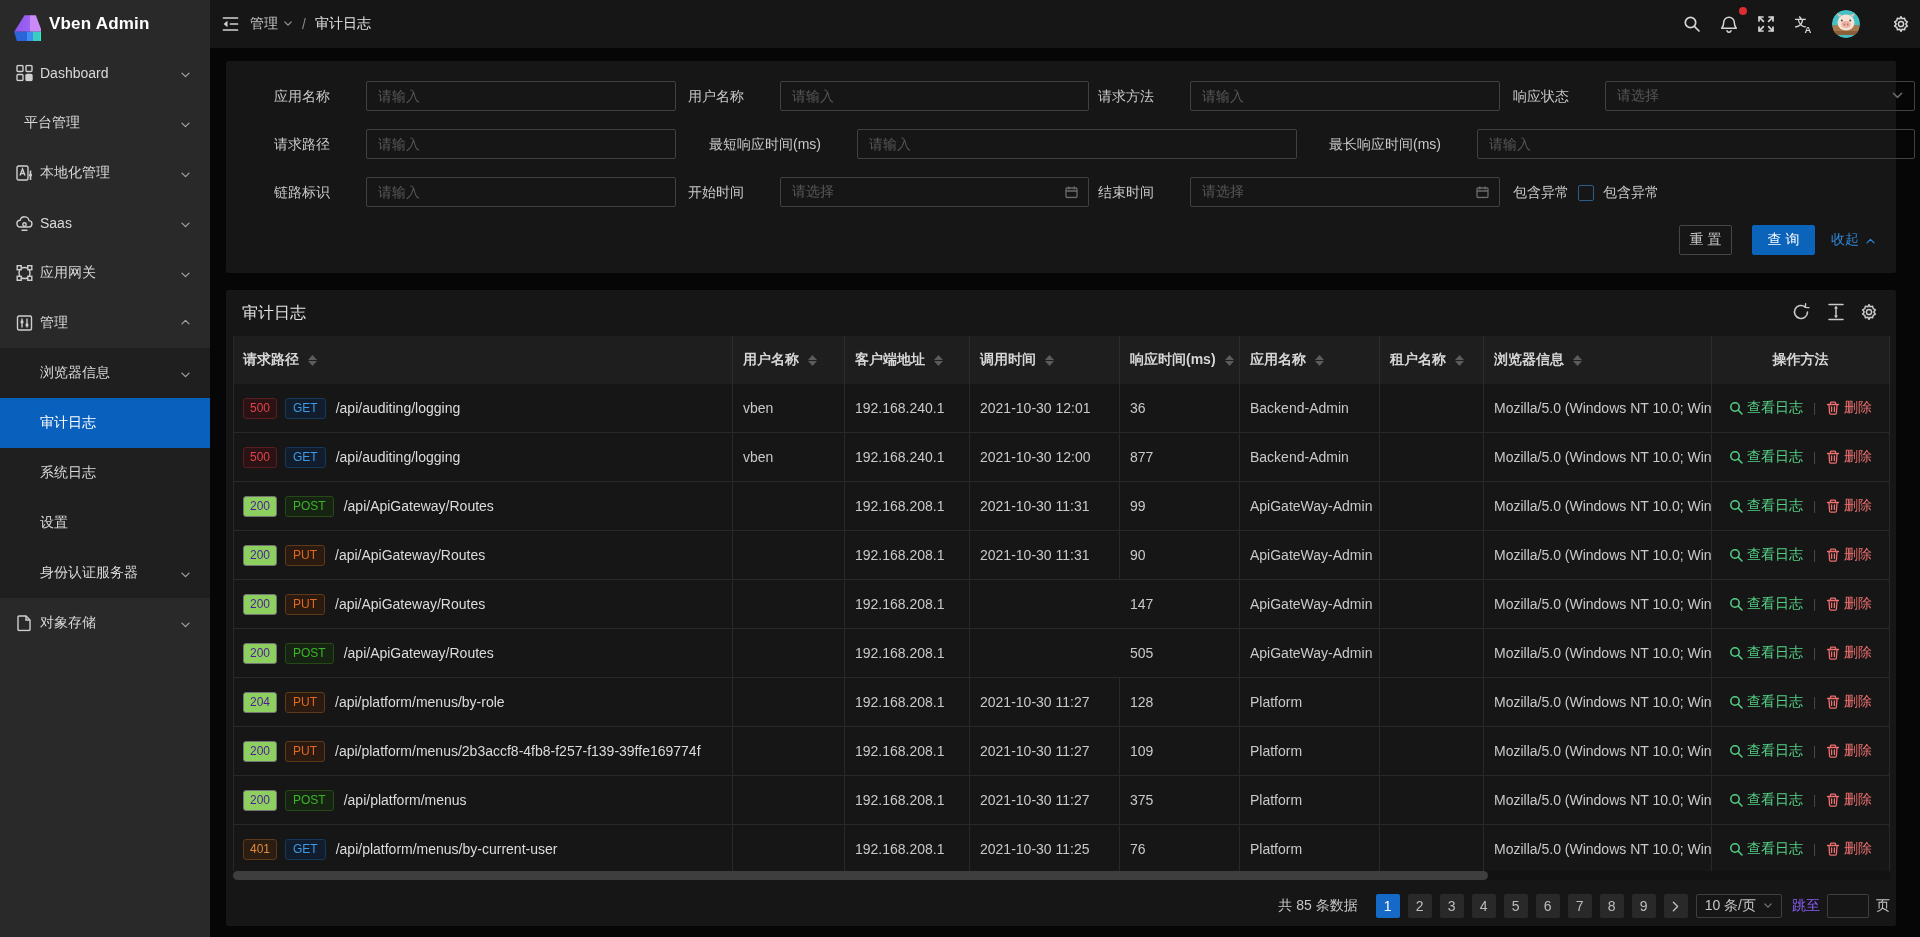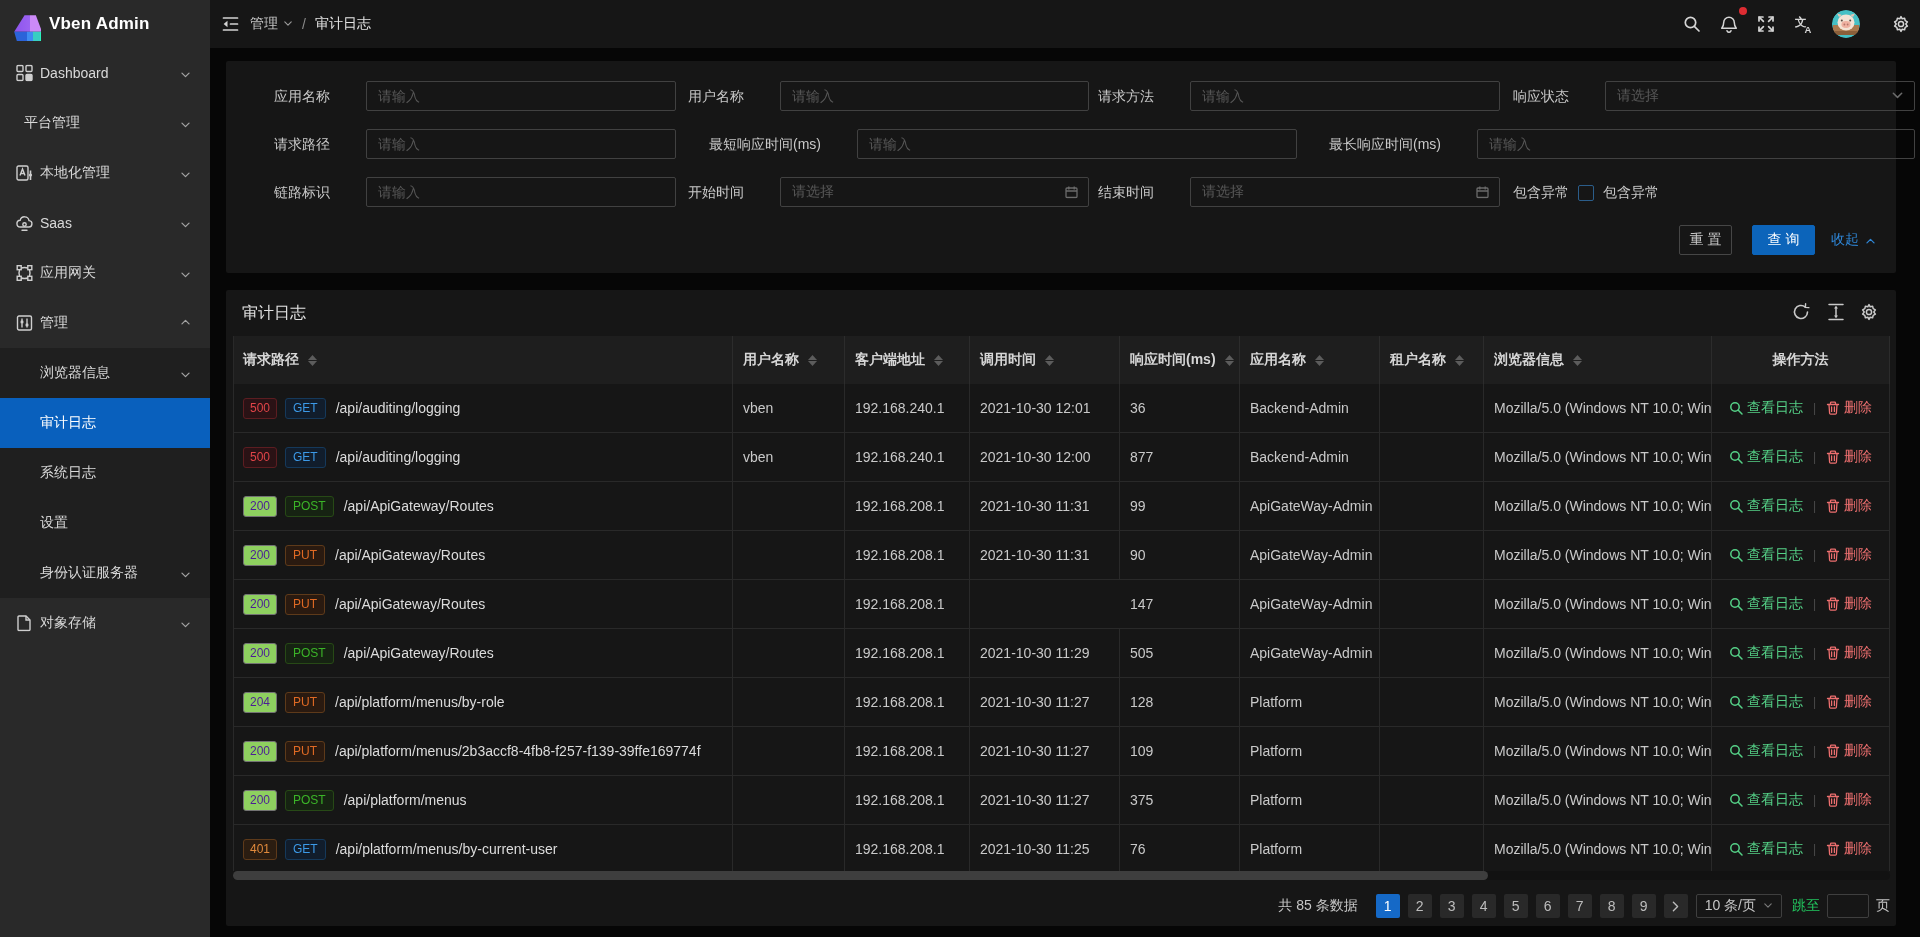--- a/index.html
+++ b/index.html
@@ -89,21 +89,21 @@
   .hscroll .thumb { position:absolute; left:0; top:0; height:9px; width:1255px; background:#3e3e3e; border-radius:5px; cursor:pointer; }
 
   
   .pager { position:absolute; right:6px; top:604px; height:24px; display:flex; align-items:center; }
   .pg-total { color:#c6c6c6; font-size:14px; margin-right:10px; }
   .pg-btn { width:24px; height:24px; margin-left:8px; border-radius:2px; background:#292929; color:#bdbdbd; font-size:14px; display:flex; align-items:center; justify-content:center; cursor:pointer; }
   .pg-btn.active { background:#1569c7; color:#ffffff; }
   .pg-btn svg { width:11px; height:11px; }
   .pg-size { margin-left:8px; height:24px; border:1px solid #3f3f3f; border-radius:2px; display:flex; align-items:center; padding:0 8px; color:#c6c6c6; font-size:14px; cursor:pointer; }
   .pg-size svg { width:10px; height:10px; margin-left:7px; color:#7a7a7a; }
-  .pg-jump { color:#22c55e; font-size:14px; margin-left:10px; }
+  .pg-jump { color:#8b5cf6; font-size:14px; margin-left:10px; }
   .pg-input { margin-left:7px; width:42px; height:24px; border:1px solid #3f3f3f; border-radius:2px; background:transparent; }
   .pg-unit { color:#c6c6c6; font-size:14px; margin-left:7px; }
 </style>
 </head>
 <body>
 
 <svg width="0" height="0" style="position:absolute">
   <defs>
     <g id="i-chevron-down">
         <polyline points="2.5,4 7,8.5 11.5,4" fill="none" stroke="currentColor" stroke-width="1.6" stroke-linecap="round" stroke-linejoin="round"></polyline>
@@ -815,23 +815,20 @@
             <span class="badge b-status st-ok">200</span>
             <span class="badge b-method m-POST">POST</span>
             <span class="path">/api/ApiGateway/Routes</span>
           </div>
           <div class="td" style="left:500px;width:112px">
             <span></span>
           </div>
           <div class="td" style="left:612px;width:125px">
             <span>192.168.208.1</span>
           </div>
-          <div class="td" style="left:737px;width:150px">
-            <span>2021-10-30 11:29</span>
-          </div>
           <div class="td" style="left:887px;width:120px">
             <span>505</span>
           </div>
           <div class="td" style="left:1007px;width:140px">
             <span>ApiGateWay-Admin</span>
           </div>
           <div class="td" style="left:1147px;width:104px">
             <span></span>
           </div>
           <div class="td" style="left:1251px;width:228px">

